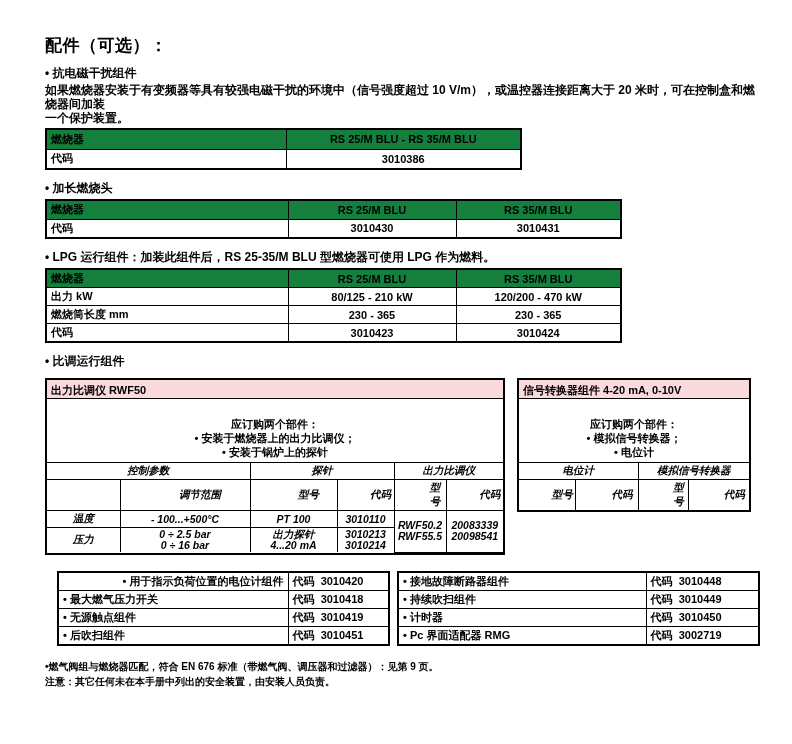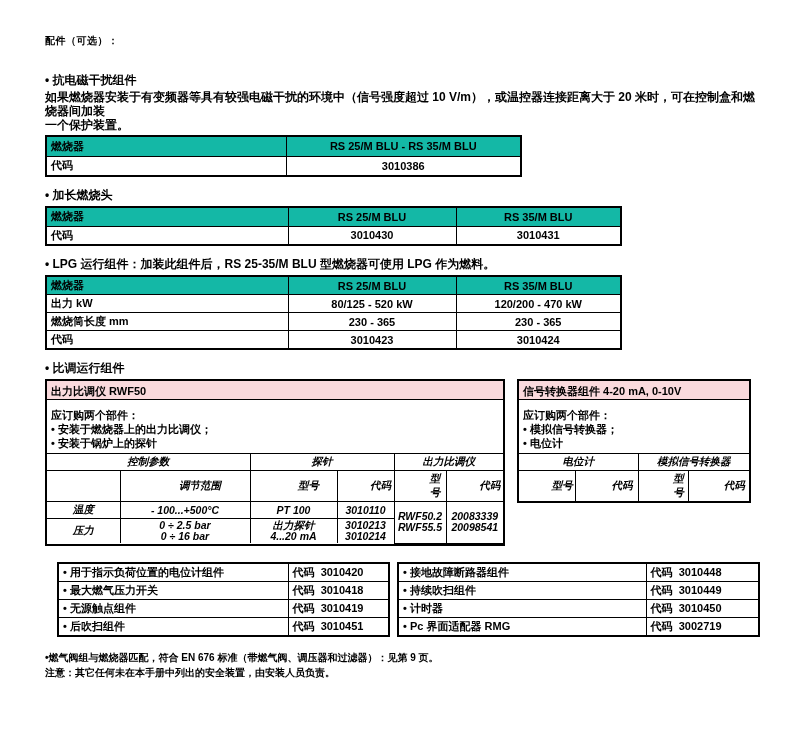--- a/index.html
+++ b/index.html
@@ -4,67 +4,67 @@
 <style>
   * { margin:0; padding:0; box-sizing:border-box; }
   html,body { width:792px; height:744px; background:#ffffff; }
   body {
     font-family: "Liberation Sans", "DejaVu Sans", sans-serif;
     color:#000;
     font-weight:bold;
   }
   .page { padding:34px 0 0 45px; width:760px; }
 
-  .doc-title { font-size:10px; margin-bottom:24px; letter-spacing:0.5px; }
+  .doc-title { font-size:17px; margin-bottom:8px; letter-spacing:0.5px; }
   .bullet-head { font-size:12px; margin-bottom:1px; }
   .para { font-size:12px; line-height:14px; }
 
   table { border-collapse:collapse; table-layout:fixed; }
   td { border:1px solid #000; font-size:11px; padding:1px 4px; text-align:center; overflow:hidden; }
   td.lbl { text-align:left; }
-  .pink { background:#14b8a6; }
+  .pink { background:#15803d; }
   .outer { border:2px solid #000; }
 
   .t1 { width:477px; margin-top:3px; }
   .t1 td { height:20px; }
   .t1 .c1 { width:240px; }
 
   .t2 { width:577px; margin-top:2px; }
   .t2 td { height:19px; }
   .t2 .c1 { width:242px; }
   .t2 .c2 { width:168px; }
 
   .t3 { width:577px; margin-top:2px; }
   .t3 td { height:17px; }
   .t3 .c1 { width:242px; }
   .t3 .c2 { width:168px; }
 
   .sec-gap { margin-top:10px; }
 
   .mid-row { display:flex; margin-top:2px; align-items:flex-start; }
-  .box { border:2px solid #000; }
+  .box { border:2px solid #000;margin-top:6px; }
   .box-left { width:460px; }
   .box-right { width:234px; margin-left:12px; }
   .box-title { background:#FADADD; border-bottom:1px solid #000; font-size:11px; padding:3px 4px 2px 4px; height:19px; }
-  .box-note { font-size:11px; line-height:14px; padding:8px 4px 3px 4px; border-bottom:1px solid #000; }
+  .box-note { font-size:11px; line-height:14px; padding:18px 4px 3px 4px; border-bottom:1px solid #000;text-align:center; }
   .inner { width:100%;font-style:italic; }
   .inner td { font-size:10.5px; padding:1px 2px; }
   .inner td:first-child { border-left:none; }
   .inner td:last-child { border-right:none; }
   .inner tr:last-child td { border-bottom:none; }
   .inner tr:first-child td { border-top:none; }
   .two-line { line-height:11px; }
   .inner .hd { height:16px; }
   .inner .sh { height:14px;padding-left:32px; }
 
   .acc-row { display:flex; margin-top:16px; margin-left:12px; }
   .acc { }
   .acc td { height:15px; font-size:11px; }
   .acc-l { width:345px; }
-  .acc-l .cl { width:230px; }
+  .acc-l .cl { width:230px;text-align:right; }
   .acc-r { width:376px; margin-left:7px; }
   .acc-r .cl { width:248px; }
 
   .footer { margin-top:13px; font-size:10px; line-height:15px; }
 </style>
 </head>
 <body>
 
 <div class="page">
 
@@ -106,21 +106,21 @@
   <div class="bullet-head sec-gap">• LPG 运行组件：加装此组件后，RS 25-35/M BLU 型燃烧器可使用 LPG 作为燃料。</div>
   <table class="t3 outer">
     <tbody>
         <tr>
       <td class="pink lbl c1">燃烧器</td>
       <td class="pink c2">RS 25/M BLU</td>
       <td class="pink">RS 35/M BLU</td>
     </tr>
     <tr>
       <td class="lbl">出力 kW</td>
-      <td>80/125 - 520 kW</td>
+      <td>80/125 - 210 kW</td>
       <td>120/200 - 470 kW</td>
     </tr>
     <tr>
       <td class="lbl">燃烧筒长度 mm</td>
       <td>230 - 365</td>
       <td>230 - 365</td>
     </tr>
     <tr>
       <td class="lbl">代码</td>
       <td>3010423</td>

